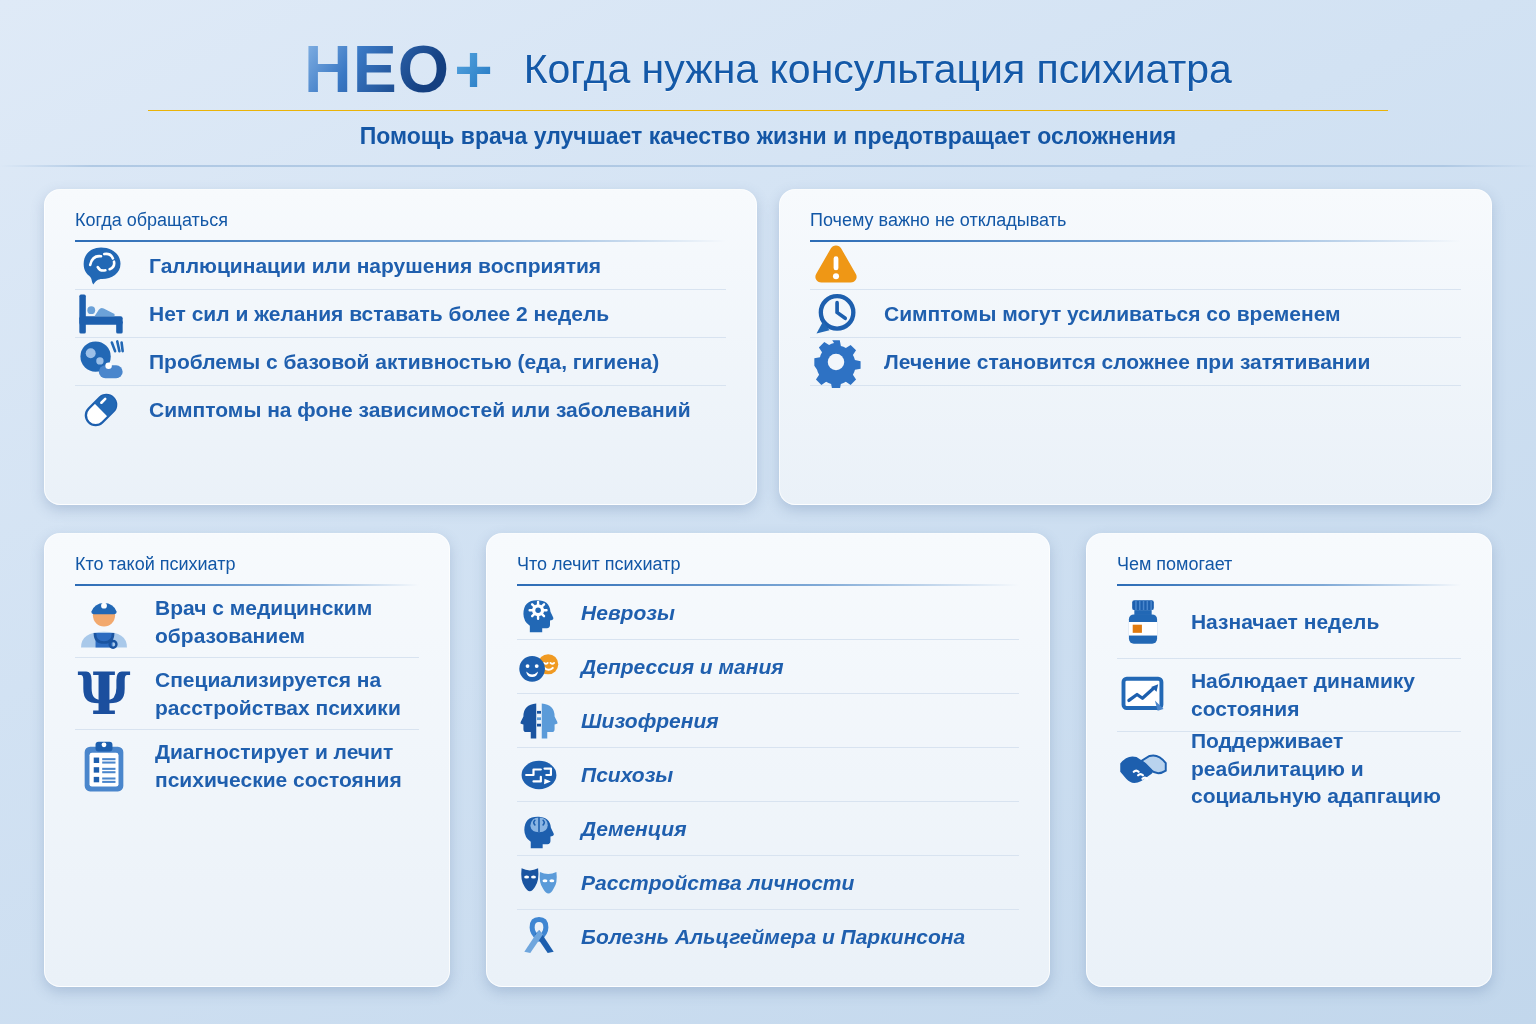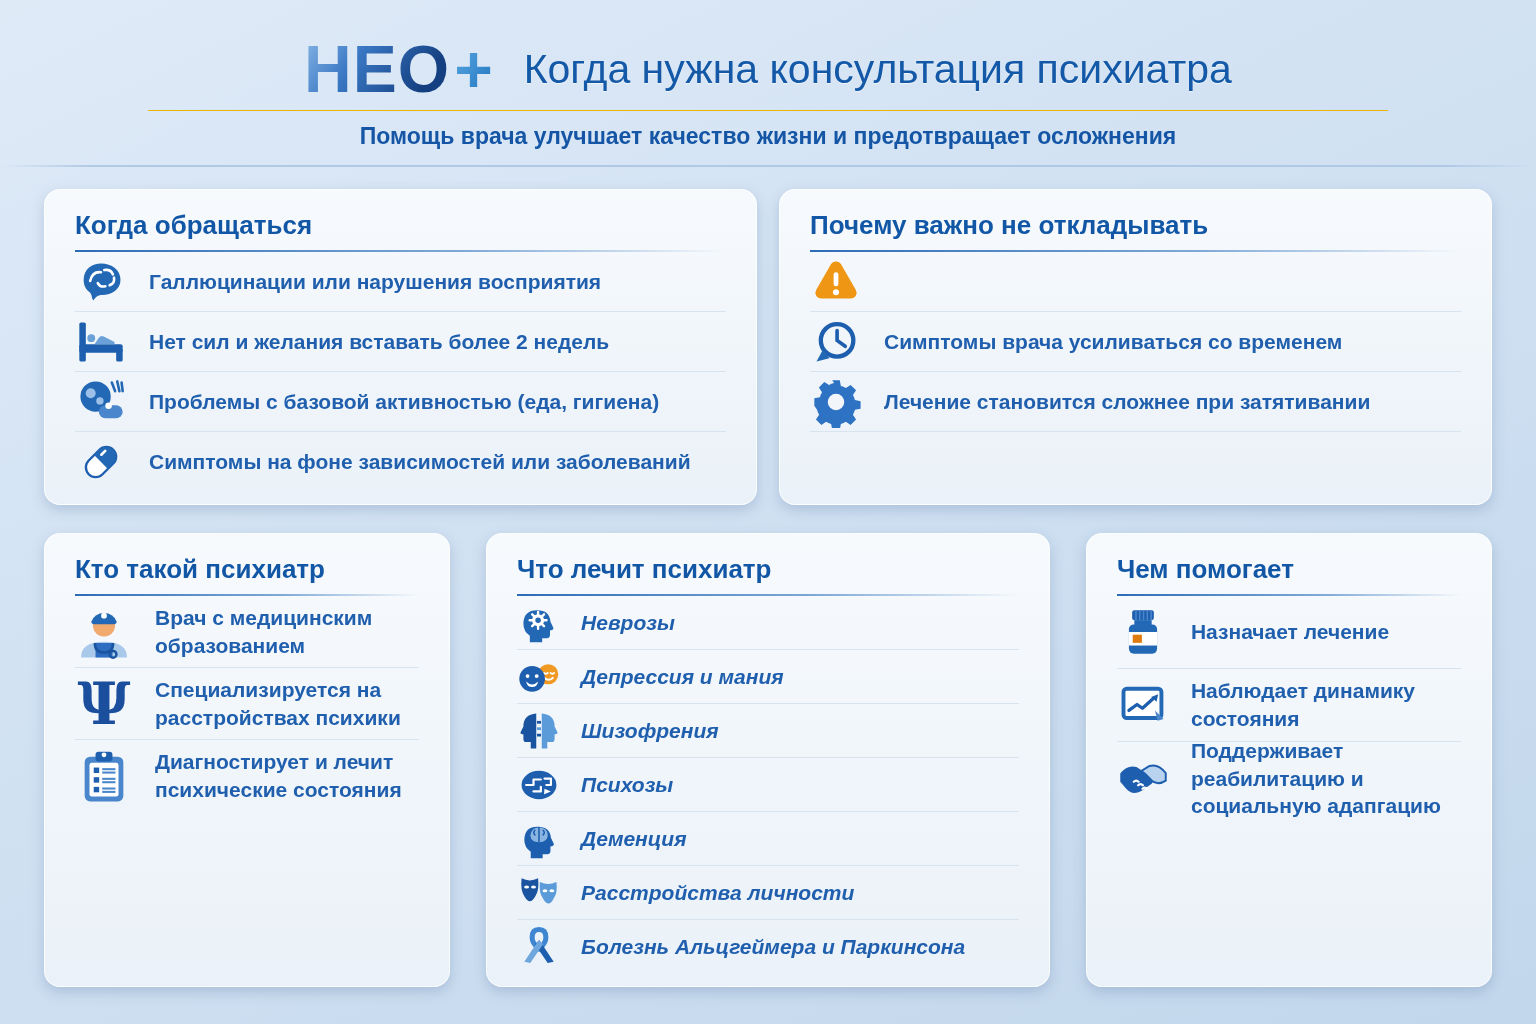--- a/index.html
+++ b/index.html
@@ -51,29 +51,29 @@
     background:linear-gradient(180deg,#f7fafd 0%, #eaf1f8 100%);
     border:1px solid rgba(255,255,255,0.75);
     border-radius:16px;
     box-shadow:0 5px 13px rgba(70,105,150,0.25);
     padding:20px 30px 14px;
     overflow:hidden;
   }
   .row-top .card { height:316px; }
   .row-bottom .card { height:454px; }
 
-  .card-title { font-size:26px; font-weight:bold; color:#1257a6; }
+  .card-title { font-size:18px; font-weight:normal; color:#1257a6; }
   .card-title-underline {
     height:2px; margin-top:9px;
     background:linear-gradient(90deg,#2c6cb6 0%, #7fa9d6 60%, rgba(127,169,214,0) 100%);
   }
 
   .item { display:flex; align-items:center; gap:22px; border-bottom:1px solid #d8e3f0; }
   .item.last { border-bottom:none; }
-  .row-top .item { height:60px; }
+  .row-top .item { height:48px; }
   .card-c .item { height:72px; }
   .card-d .item { height:54px; gap:20px;font-style:italic; }
   .card-e .item { height:73px; }
 
   .icon { flex:none; display:flex; align-items:center; justify-content:center; }
   .icon-52 { width:52px; height:52px; }
   .icon-58 { width:58px; height:58px; }
   .icon-44 { width:44px; height:44px; }
   .icon svg { width:100%; height:100%; display:block; }
 
@@ -173,21 +173,21 @@
         </div>
 
         <div class="item">
           <span class="icon icon-52">
             <svg viewBox="0 0 48 48">
                 <circle cx="25" cy="22.5" r="15" fill="none" stroke="#1d5fae" stroke-width="4"></circle>
                 <path d="M25 13.5 v9 l7.5 5.5" stroke="#1d5fae" stroke-width="3.4" fill="none" stroke-linecap="round"></path>
                 <path d="M12 31 l-6 11 l12 -3 z" fill="#2268b5"></path>
               </svg>
           </span>
-          <span class="label">Симптомы врача усиливаться со временем</span>
+          <span class="label">Симптомы могут усиливаться со временем</span>
         </div>
 
         <div class="item">
           <span class="icon icon-52">
             <svg viewBox="0 0 48 48">
                 <path fill="#2e72c4" d="M20.5 4h7l1 5.2a15 15 0 0 1 4.6 1.9l4.4-2.9 5 5-2.9 4.4a15 15 0 0 1 1.9 4.6l5.2 1v7l-5.2 1a15 15 0 0 1-1.9 4.6l2.9 4.4-5 5-4.4-2.9a15 15 0 0 1-4.6 1.9l-1 5.2h-7l-1-5.2a15 15 0 0 1-4.6-1.9l-4.4 2.9-5-5 2.9-4.4a15 15 0 0 1-1.9-4.6L4 27.5v-7l5.2-1a15 15 0 0 1 1.9-4.6L8.2 10.5l5-5 4.4 2.9a15 15 0 0 1 4.6-1.9z"></path>
                 <circle cx="24" cy="24" r="7.6" fill="#f2f6fb"></circle>
               </svg>
           </span>
           <span class="label">Лечение становится сложнее при затятивании</span>
@@ -345,21 +345,21 @@
           <span class="icon icon-52">
             <svg viewBox="0 0 48 48">
                 <rect x="14" y="4" width="20" height="9" rx="2" fill="#1d5fae"></rect>
                 <path d="M17.5 4v9M21 4v9M24.5 4v9M28 4v9M31.5 4v9" stroke="#4a86cc" stroke-width="1.4"></path>
                 <rect x="16" y="13" width="16" height="4.5" fill="#2268b5"></rect>
                 <rect x="11" y="17" width="26" height="27" rx="4.5" fill="#2268b5"></rect>
                 <rect x="11" y="24" width="26" height="12.5" fill="#fff"></rect>
                 <rect x="14.5" y="26.5" width="8.5" height="7.5" fill="#e07b10"></rect>
               </svg>
           </span>
-          <span class="label">Назначает лечение</span>
+          <span class="label">Назначает недель</span>
         </div>
 
         <div class="item">
           <span class="icon icon-52">
             <svg viewBox="0 0 48 48">
                 <rect x="6" y="9" width="35" height="27" rx="3" fill="#fff" stroke="#2268b5" stroke-width="3.6"></rect>
                 <path d="M11 29 l7.5 -5.5 l5 3.5 l9.5 -8.5" stroke="#1d5fae" stroke-width="3" fill="none" stroke-linecap="round" stroke-linejoin="round"></path>
                 <path d="M31.5 16.5 l6.5 -2.5 l-1.5 7 z" fill="#1d5fae"></path>
                 <path d="M35 29 l8 8 l-5.5 1.5 z" fill="#4a86cc"></path>
               </svg>

